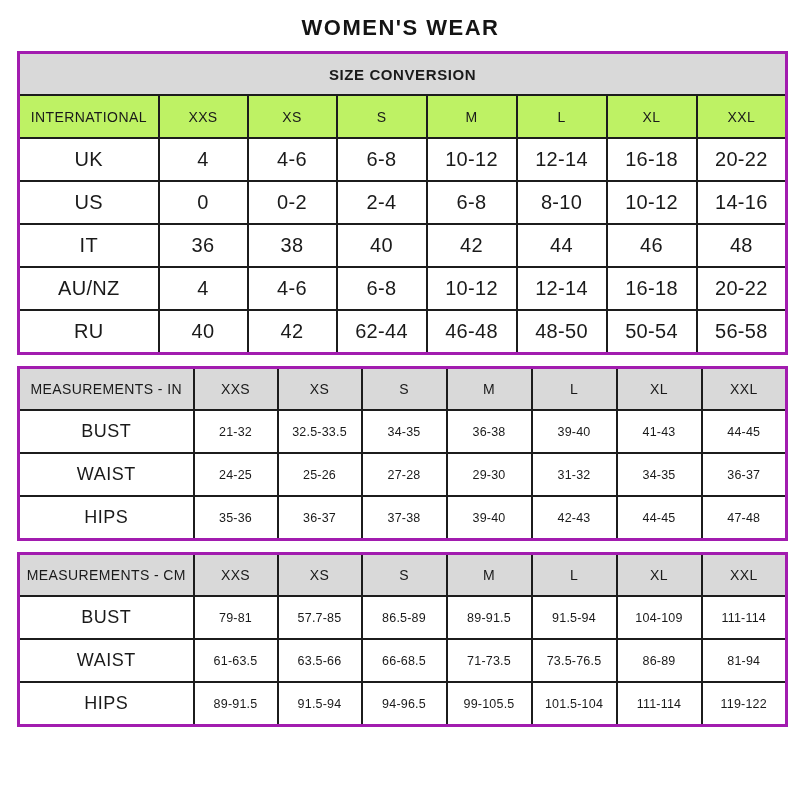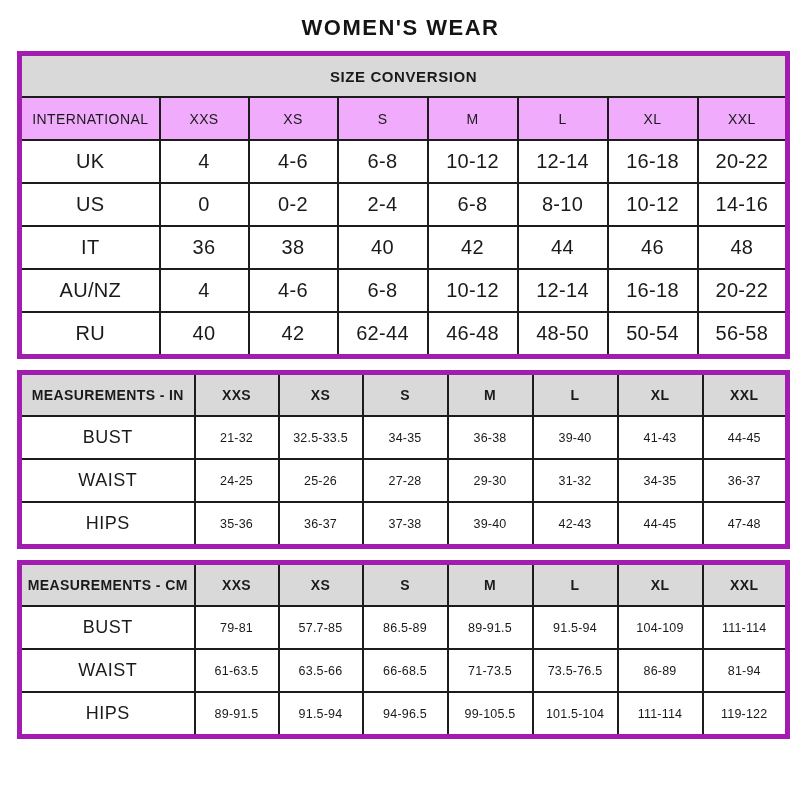--- a/index.html
+++ b/index.html
@@ -25,55 +25,55 @@
     font-weight: 700;
     letter-spacing: 1.5px;
     color: #141414;
     margin: 6px 0 9px 0;
     line-height: 28px;
   }
   table {
     border-collapse: collapse;
     table-layout: fixed;
     width: 768px;
-    border: 5px solid #a21caf;
+    border: 3px solid #a21caf;
   }
   th, td {
     border: 2px solid #1c1c1c;
     text-align: center;
     vertical-align: middle;
     padding: 0 2px;
     overflow: hidden;
     white-space: nowrap;
   }
   
   .tbl-size .banner-row th {
     background: #d9d9d9;
     height: 40px;
     font-size: 15px;
     font-weight: 700;
     letter-spacing: 0.6px;
   }
   .tbl-size .header-row th {
-    background: #f0abfc;
+    background: #bef264;
     font-weight: 400;
     font-size: 14px;
     letter-spacing: 0.4px;
     height: 41px;
   }
   .tbl-size .data-rows td, .tbl-size .data-rows th {
     height: 41px;
     font-size: 20px;
     font-weight: 400;
     letter-spacing: 0.3px;
   }
   
   .tbl-meas .header-row th {
     background: #d9d9d9;
-    font-weight: 700;
+    font-weight: 400;
     font-size: 14px;
     letter-spacing: 0.4px;
     height: 40px;
   }
   .tbl-meas .data-rows th {
     height: 41px;
     font-size: 18px;
     font-weight: 400;
     letter-spacing: 0.5px;
   }

